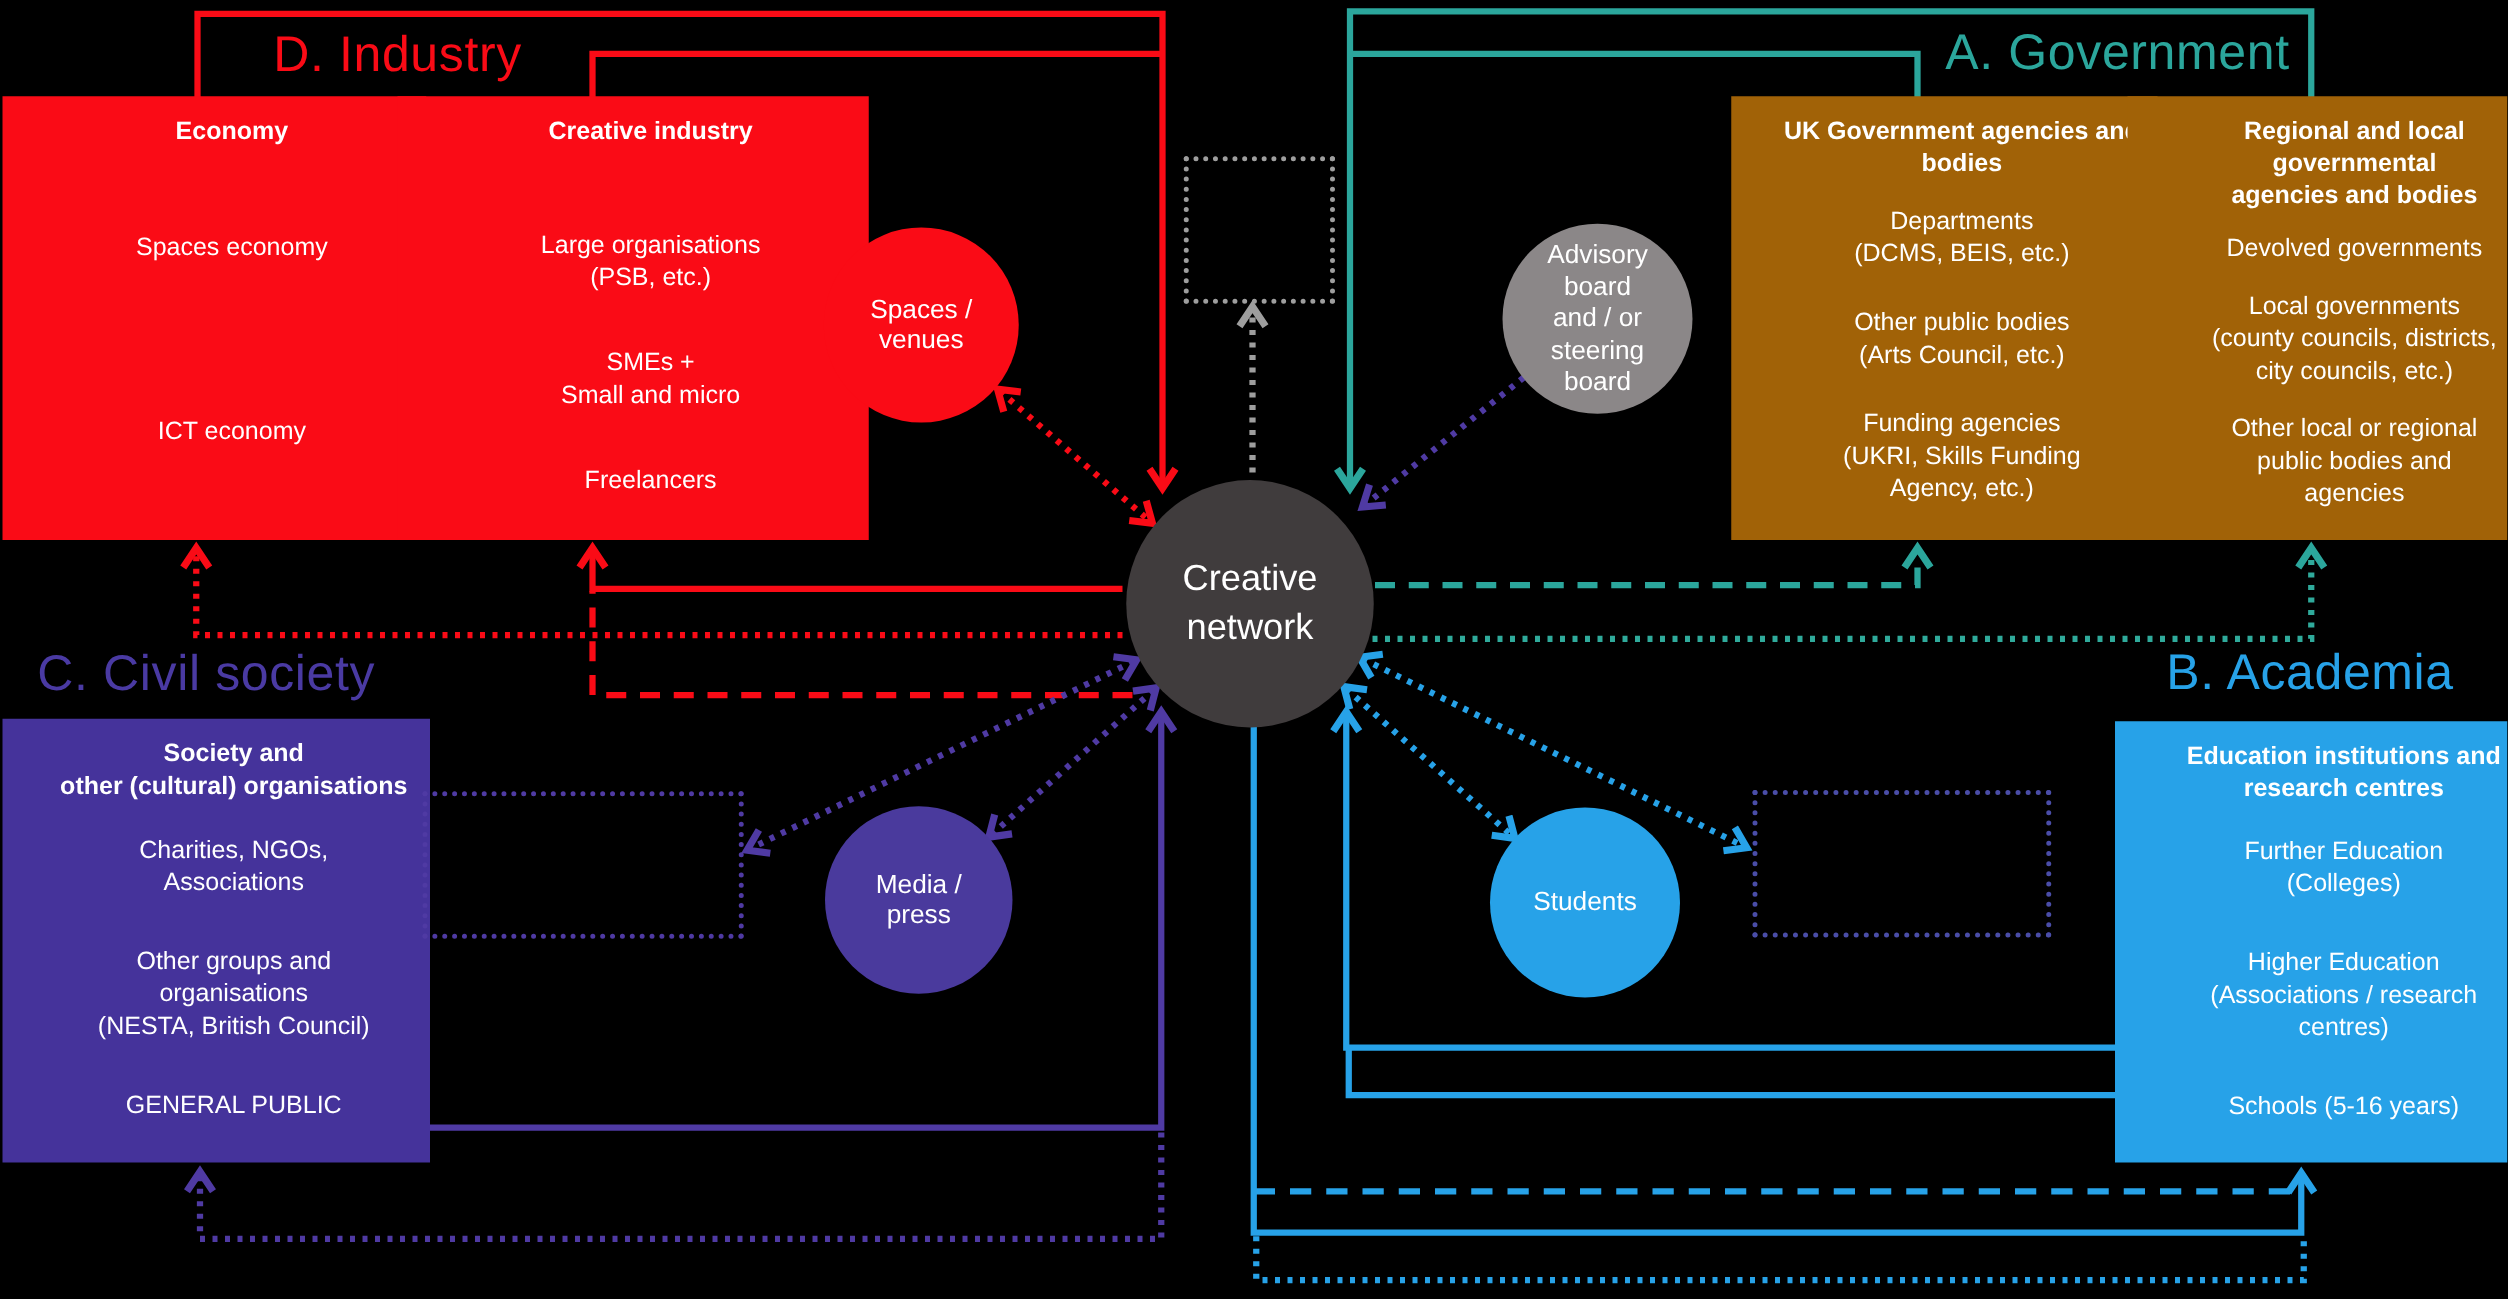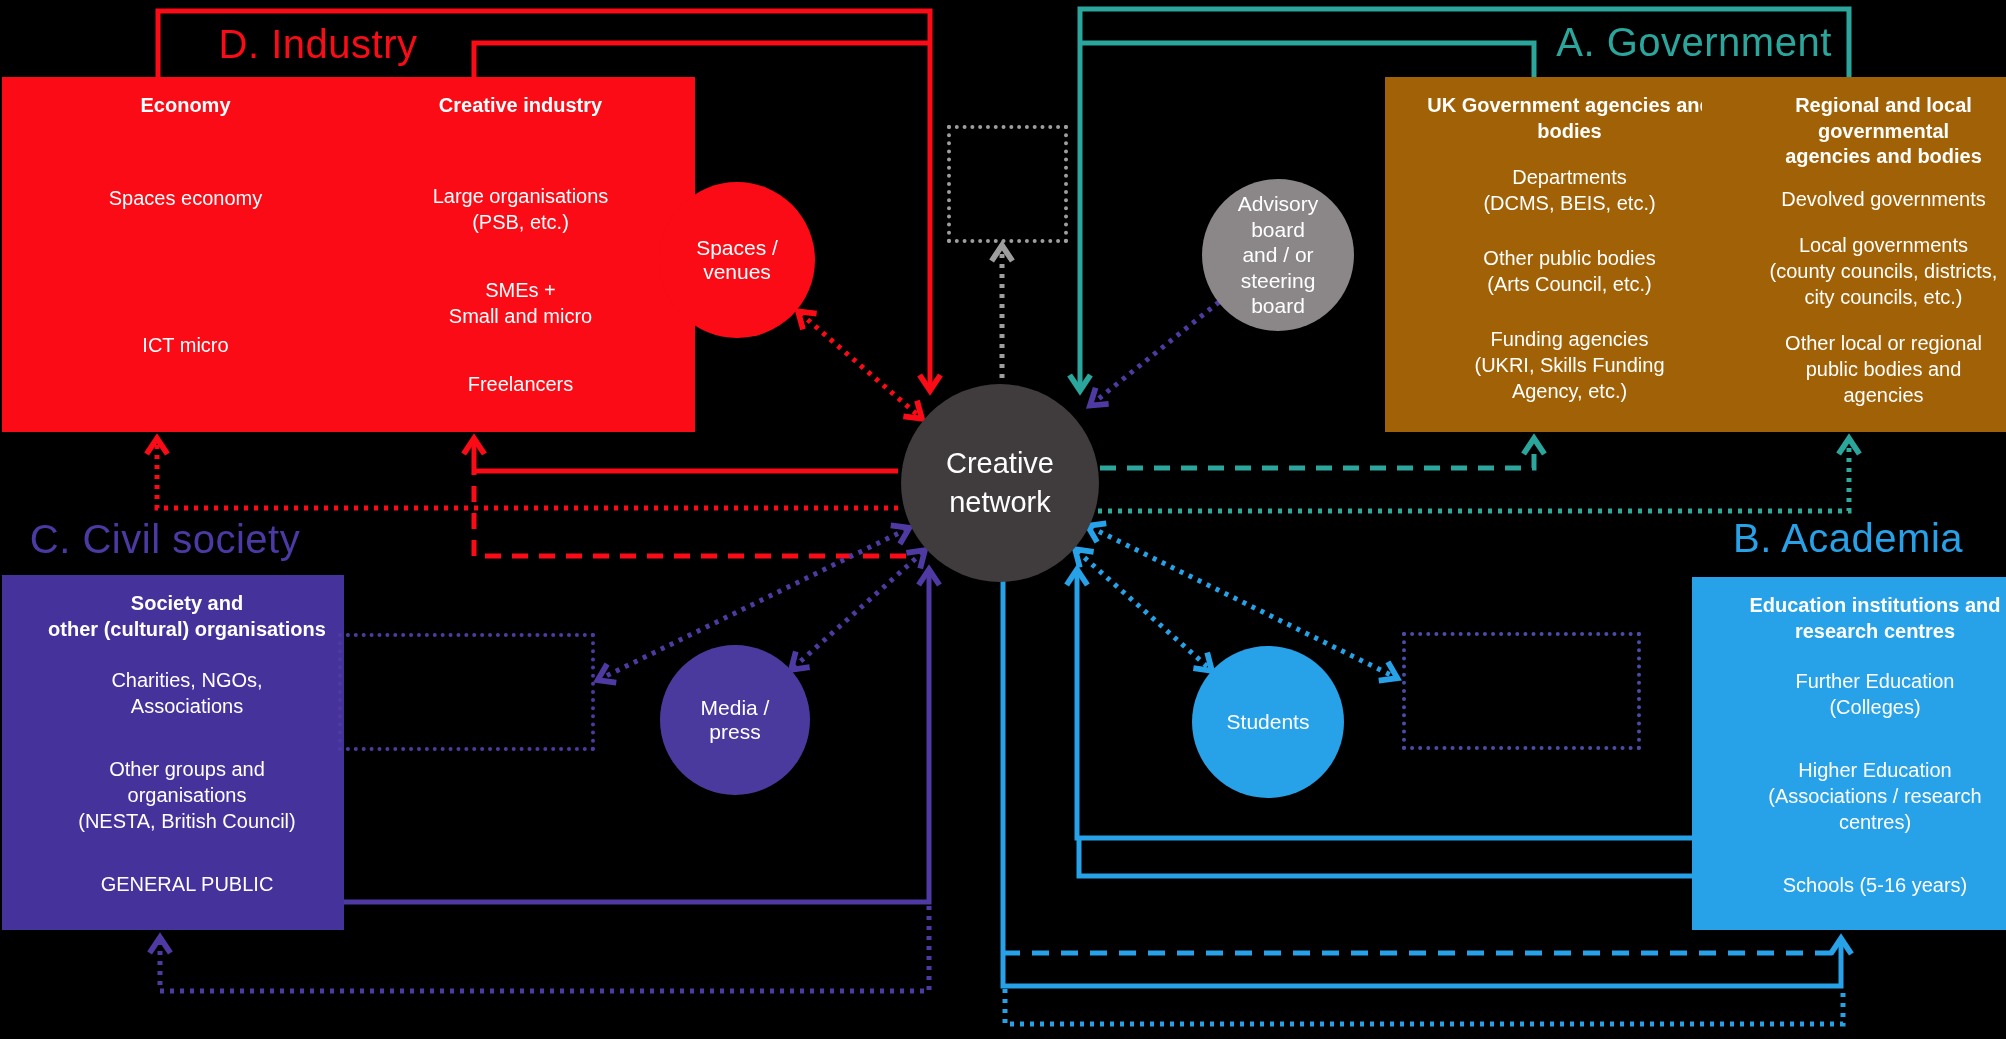--- a/index.html
+++ b/index.html
@@ -77,21 +77,21 @@
 
   <div class="qtitle t-red" style="left:98px;top:22px;width:440px;">D. Industry</div>
   <div class="qtitle t-teal" style="left:1474px;top:20px;width:440px;">A. Government</div>
   <div class="qtitle t-purple" style="left:0px;top:517px;width:330px;">C. Civil society</div>
   <div class="qtitle t-blue" style="left:1690px;top:516px;width:316px;">B. Academia</div>
 
   <div class="box bg-red" style="left:2px;top:77px;width:311px;height:355px;">
     <div class="box-header">Economy</div>
     <div class="items">
         <div class="item">Spaces economy</div>
-        <div class="item">ICT micro</div>
+        <div class="item">ICT economy</div>
       </div>
   </div>
 
   <div class="box bg-red" style="left:318px;top:77px;width:349px;height:355px;gap:38px;">
     <div class="box-header">Creative industry</div>
     <div class="items">
         <div class="item">Large organisations
 (PSB, etc.)</div>
         <div class="item">SMEs +
 Small and micro</div>

